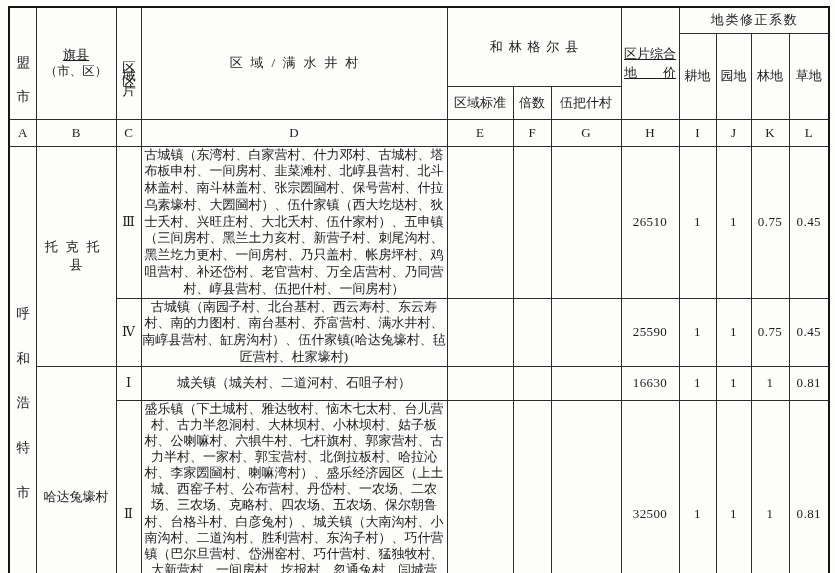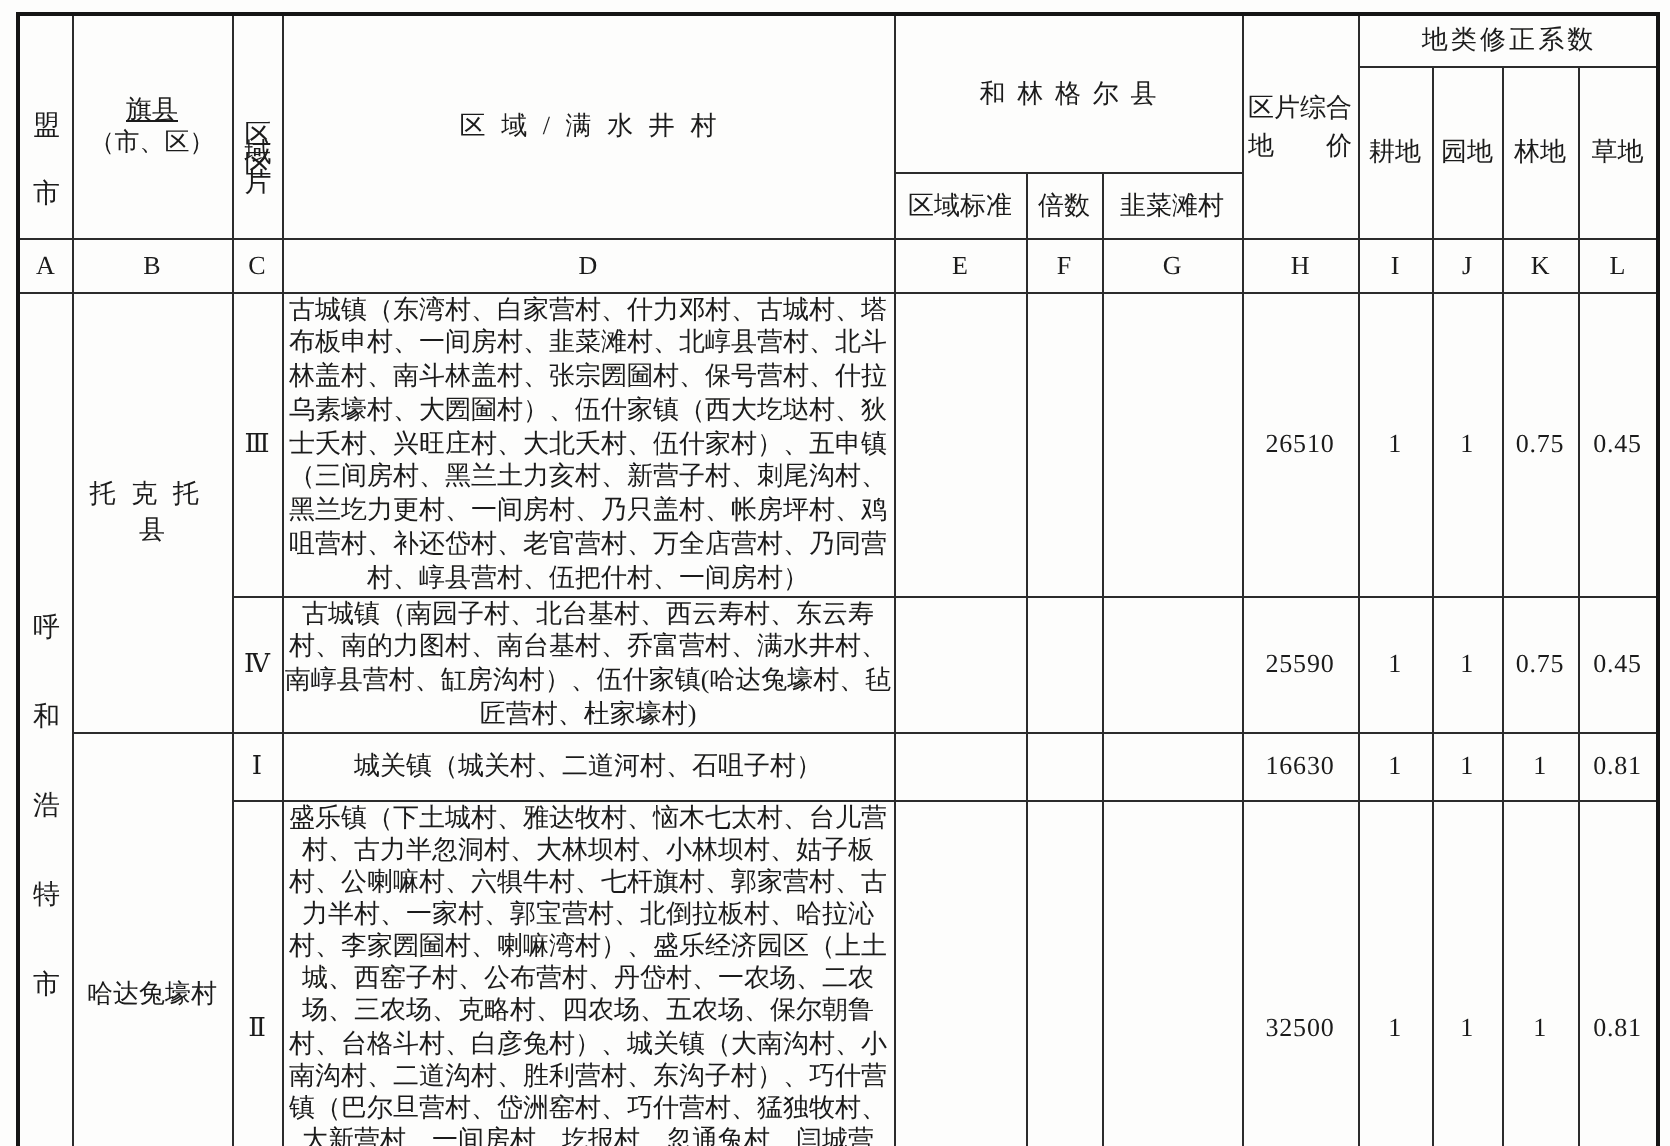--- a/index.html
+++ b/index.html
@@ -27,21 +27,21 @@
     white-space:nowrap;
   }
   .v-meng{letter-spacing:2.4em;margin-bottom:-2.4em;font-size:13.5px;}
   .v-zone{letter-spacing:0.55em;margin-bottom:-0.55em;font-size:13.5px;}
   .v-city{letter-spacing:3.3em;margin-bottom:-3.3em;font-size:13.5px;}
   .county-hdr .l1{display:block;line-height:17px;text-decoration:underline;}
   .county-hdr .l2{display:block;line-height:17px;font-size:12.5px;}
   .sp-wide{letter-spacing:0.6em;margin-right:-0.6em;}
   .sp-med{letter-spacing:0.45em;margin-right:-0.45em;}
   .sp-sm{letter-spacing:0.12em;margin-right:-0.12em;font-family:Liberation Mono, monospace;}
-  .price-hdr span{display:block;line-height:19px;}
+  .price-hdr span{display:block;line-height:19px;text-decoration:underline;}
   .desc{
     text-align:justify;vertical-align:middle;
     font-size:12px;line-height:16.8px;
     padding:1px 4px 1px 5px;
   }
   .r4 .desc{line-height:16.1px;}
   .num{font-size:13px;letter-spacing:0.03em;font-family:Liberation Serif, serif;}
   .roman{font-size:14px;}
   .letters td{font-size:13px;font-family:"Liberation Serif","DejaVu Serif",serif;}
   .subh{font-size:12.5px;}
@@ -95,21 +95,21 @@
   <tr style="height:53px">
     <th rowspan="2">耕地</th>
     <th rowspan="2">园地</th>
     <th rowspan="2">林地</th>
     <th rowspan="2">草地</th>
   </tr>
 
   <tr style="height:33px">
     <th class="subh">区域标准</th>
     <th class="subh">倍数</th>
-    <th class="subh">韭菜滩村</th>
+    <th class="subh">伍把什村</th>
   </tr>
 
   <tr class="letters" style="height:27px">
     <td>A</td>
     <td>B</td>
     <td>C</td>
     <td>D</td>
     <td>E</td>
     <td>F</td>
     <td>G</td>

